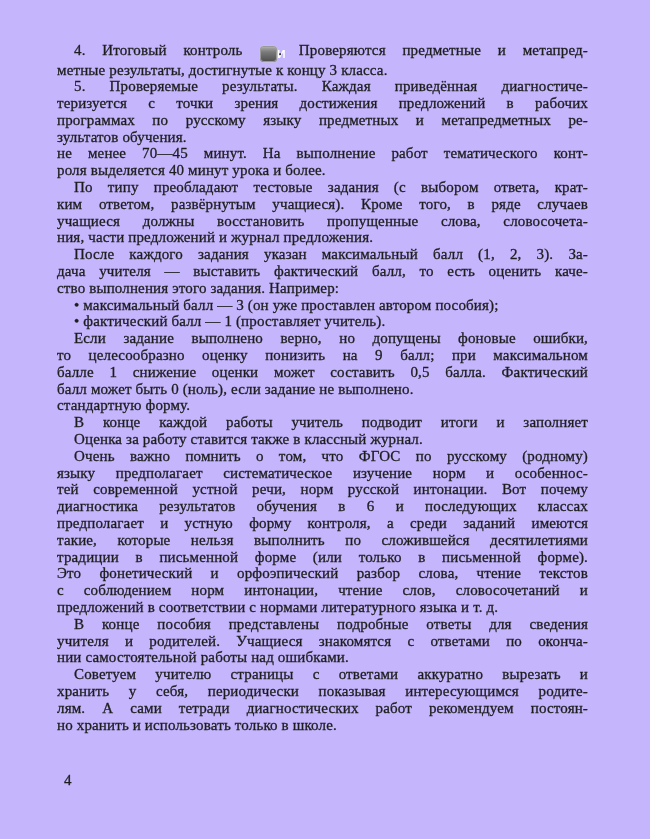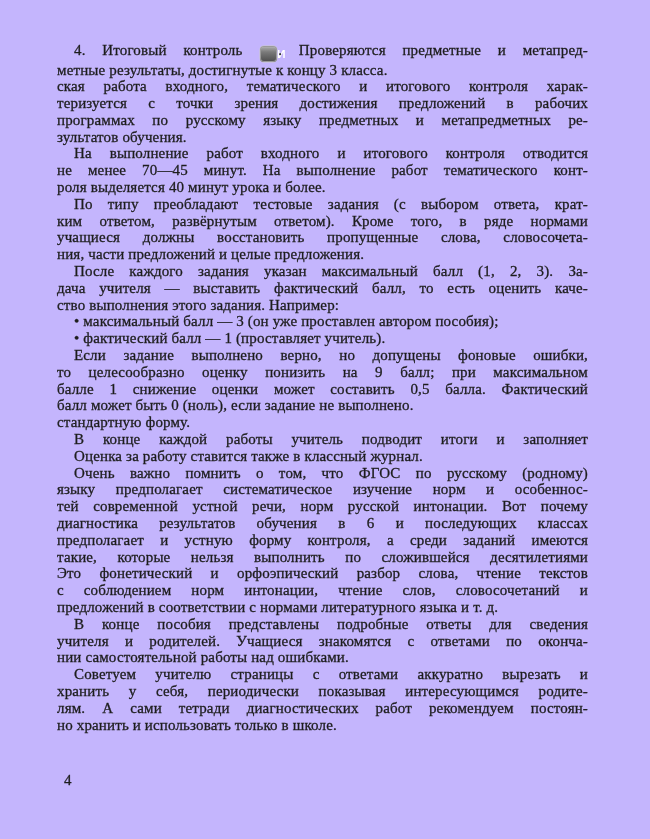--- a/index.html
+++ b/index.html
@@ -53,35 +53,34 @@
 </head>
 <body>
 
 <div class="page">
   <div class="text-block">
       <div class="para">
         <div class="line first just">4. Итоговый контроль <span class="badge">И</span>. Проверяются предметные и метапред-</div>
         <div class="line">метные результаты, достигнутые к концу 3 класса.</div>
       </div>
       <div class="para">
-        <div class="line just">ская работа входного, тематического и итогового контроля харак-</div>
+        <div class="line first just">5. Проверяемые результаты. Каждая приведённая диагностиче-</div>
         <div class="line just">теризуется с точки зрения достижения предложений в рабочих</div>
         <div class="line just">программах по русскому языку предметных и метапредметных ре-</div>
         <div class="line">зультатов обучения.</div>
       </div>
       <div class="para">
-        <div class="line first just">На выполнение работ входного и итогового контроля отводится</div>
         <div class="line just">не менее 70—45 минут. На выполнение работ тематического конт-</div>
         <div class="line">роля выделяется 40 минут урока и более.</div>
       </div>
       <div class="para">
         <div class="line first just">По типу преобладают тестовые задания (с выбором ответа, крат-</div>
-        <div class="line just">ким ответом, развёрнутым ответом). Кроме того, в ряде нормами</div>
+        <div class="line just">ким ответом, развёрнутым учащиеся). Кроме того, в ряде случаев</div>
         <div class="line just">учащиеся должны восстановить пропущенные слова, словосочета-</div>
-        <div class="line">ния, части предложений и целые предложения.</div>
+        <div class="line">ния, части предложений и журнал предложения.</div>
       </div>
       <div class="para">
         <div class="line first just">После каждого задания указан максимальный балл (1, 2, 3). За-</div>
         <div class="line just">дача учителя — выставить фактический балл, то есть оценить каче-</div>
         <div class="line">ство выполнения этого задания. Например:</div>
       </div>
       <div class="para">
         <div class="line first">• максимальный балл — 3 (он уже проставлен автором пособия);</div>
       </div>
       <div class="para">
@@ -100,20 +99,21 @@
       <div class="para">
         <div class="line first">Оценка за работу ставится также в классный журнал.</div>
       </div>
       <div class="para">
         <div class="line first just">Очень важно помнить о том, что ФГОС по русскому (родному)</div>
         <div class="line just">языку предполагает систематическое изучение норм и особеннос-</div>
         <div class="line just">тей современной устной речи, норм русской интонации. Вот почему</div>
         <div class="line just">диагностика результатов обучения в 6 и последующих классах</div>
         <div class="line just">предполагает и устную форму контроля, а среди заданий имеются</div>
         <div class="line just">такие, которые нельзя выполнить по сложившейся десятилетиями</div>
+        <div class="line just">традиции в письменной форме (или только в письменной форме).</div>
         <div class="line just">Это фонетический и орфоэпический разбор слова, чтение текстов</div>
         <div class="line just">с соблюдением норм интонации, чтение слов, словосочетаний и</div>
         <div class="line">предложений в соответствии с нормами литературного языка и т. д.</div>
       </div>
       <div class="para">
         <div class="line first just">В конце пособия представлены подробные ответы для сведения</div>
         <div class="line just">учителя и родителей. Учащиеся знакомятся с ответами по оконча-</div>
         <div class="line">нии самостоятельной работы над ошибками.</div>
       </div>
       <div class="para">

